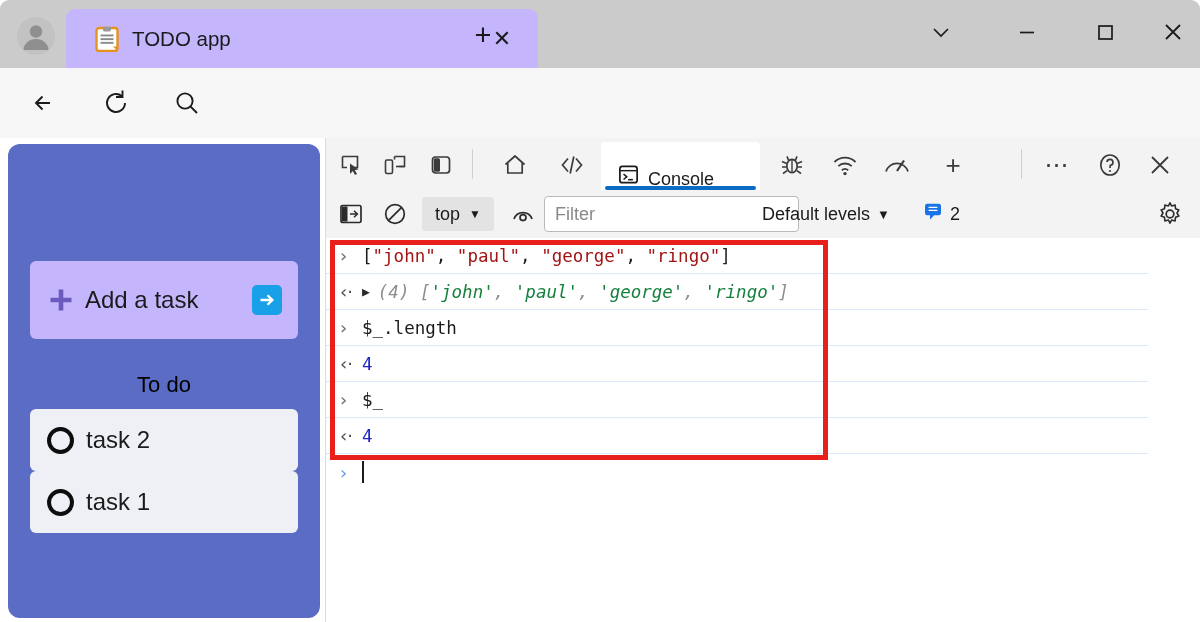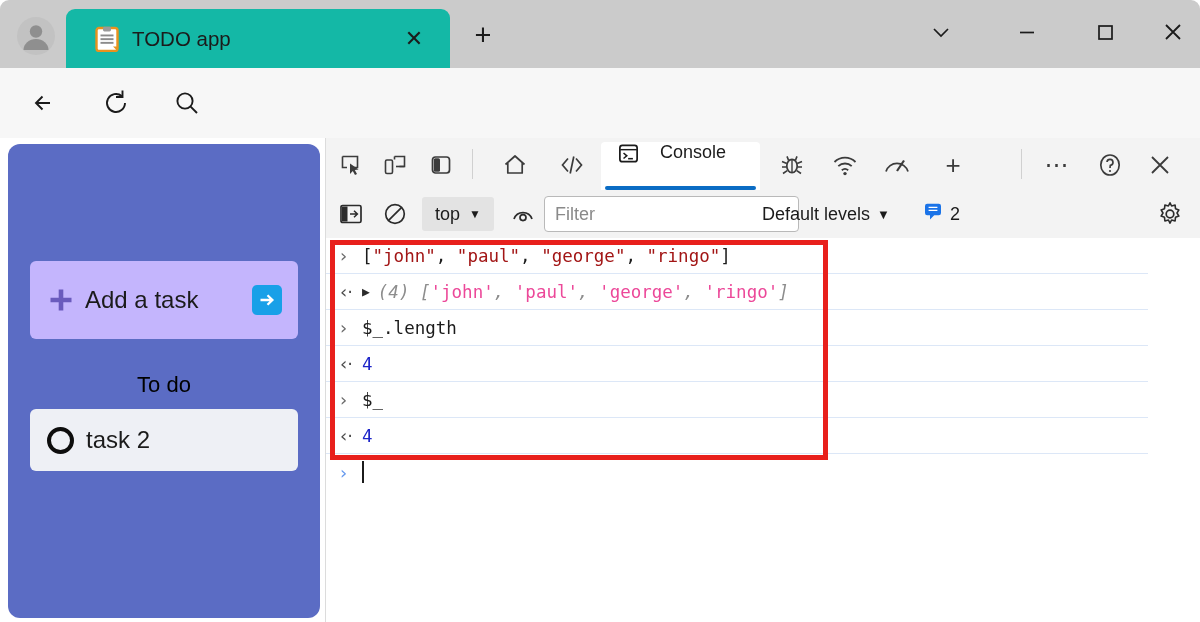--- a/index.html
+++ b/index.html
@@ -31,22 +31,22 @@
   }
   #profile-button {
     position: absolute; left: 10px; top: 10px;
     width: 52px; height: 52px;
     display: flex; align-items: center; justify-content: center;
   }
   #profile-button svg { display:block; }
 
   #tab-active {
     position: absolute; left: 66px; top: 9px;
-    width: 384px; height: 59px;
-    background: #14b8a6;
+    width: 472px; height: 59px;
+    background: #c4b5fd;
     border-top-left-radius: 9px;
     border-top-right-radius: 9px;
     display: flex; align-items: center;
   }
   #tab-favicon {
     position: absolute; left: 28px; top: 17px;
     width: 26px; height: 26px;
   }
   #tab-title {
     position: absolute; left: 66px; top: 0; height: 59px;
@@ -239,21 +239,21 @@
     position: absolute; left: 146px; top: 11px;
     width: 1px; height: 30px; background: #d0d0d0;
   }
   #dt-home    { left: 170px; }
   #dt-elements{ left: 227px; }
   #dt-tab-console {
     position: absolute; left: 275px; top: 4px;
     width: 159px; height: 48px;
     background: #ffffff;
     border-radius: 4px 4px 0 0;
-    display: flex; align-items: flex-start; gap: 20px;
+    display: flex; align-items: flex-end; gap: 8px;
     padding-left: 16px;
     box-sizing: border-box;
     cursor: pointer;
   }
   #dt-tab-console-underline {
     position: absolute; left: 279px; top: 48px;
     width: 151px; height: 4px;
     background: #0a6cc4;
     border-radius: 2px;
   }
@@ -343,21 +343,21 @@
   }
   .console-row.last { border-bottom: 1px solid #dce7f7; }
   .row-arrow {
     width: 22px; flex: none;
     color: #6b6b6b; font-family: "DejaVu Sans", sans-serif; font-size: 18px;
   }
   .row-arrow.out { color: #4d4d4d; }
   .row-content { white-space: pre; }
   .tok-punct   { color: #1b1b1b; }
   .tok-str     { color: #a21515; }
-  .tok-strlite { color: #ec4899; }
+  .tok-strlite { color: #15803d; font-style: italic; }
   .tok-gray    { color: #8d8d8d; font-style: italic; }
   .tok-num     { color: #1e26c9; }
   .tok-code    { color: #1b1b1b; }
   .disclosure {
     display:inline-block; margin-right: 8px;
     color: #2b2b2b; font-size: 13px;
     cursor: pointer;
   }
   #console-prompt-row {
     position: relative; height: 36px;
@@ -504,20 +504,24 @@
         </span>
       </div>
 
       <div id="todo-section-label">To do</div>
 
       <div id="task-list">
         <div class="task-item">
           <span class="task-checkbox"></span>
           <span class="task-label">task 2</span>
         </div>
+        <div class="task-item">
+          <span class="task-checkbox"></span>
+          <span class="task-label">task 1</span>
+        </div>
       </div>
 
     </div>
   </div>
 
   <div id="devtools">
 
     <div id="devtools-tabbar">
 
       <div class="dt-icon-btn" id="dt-inspect">

